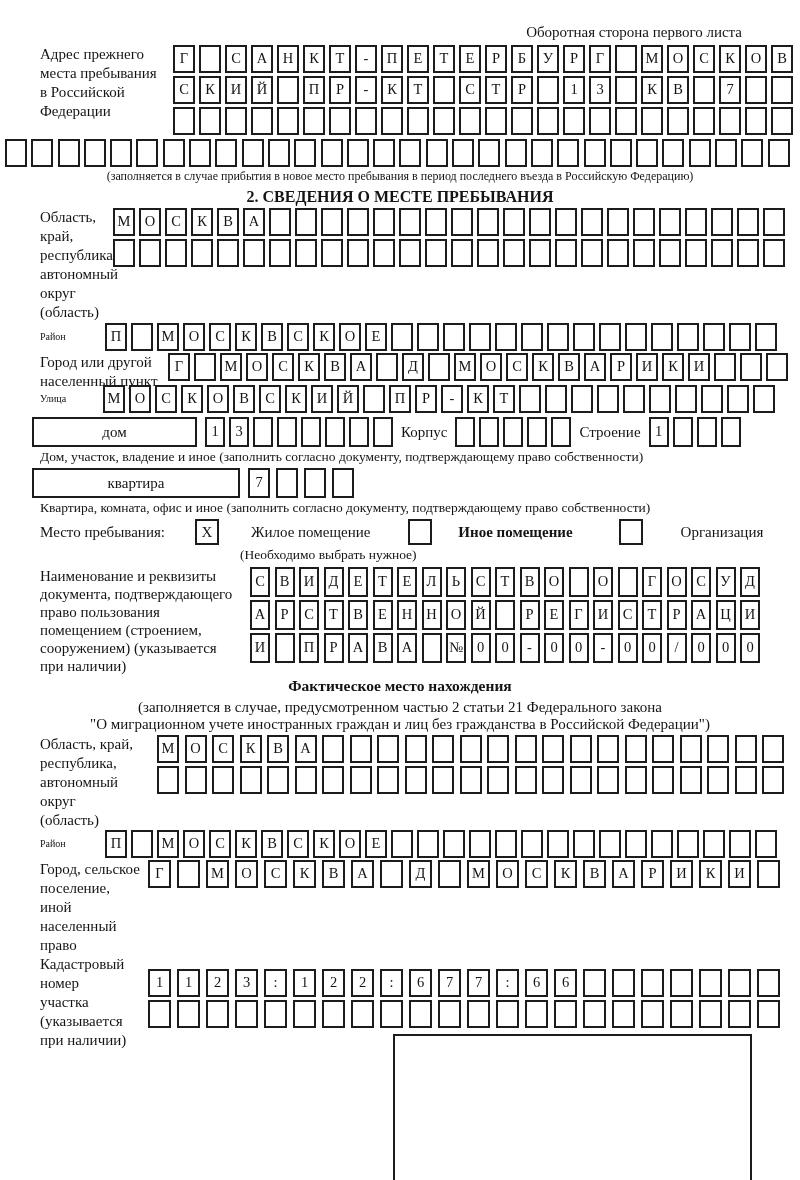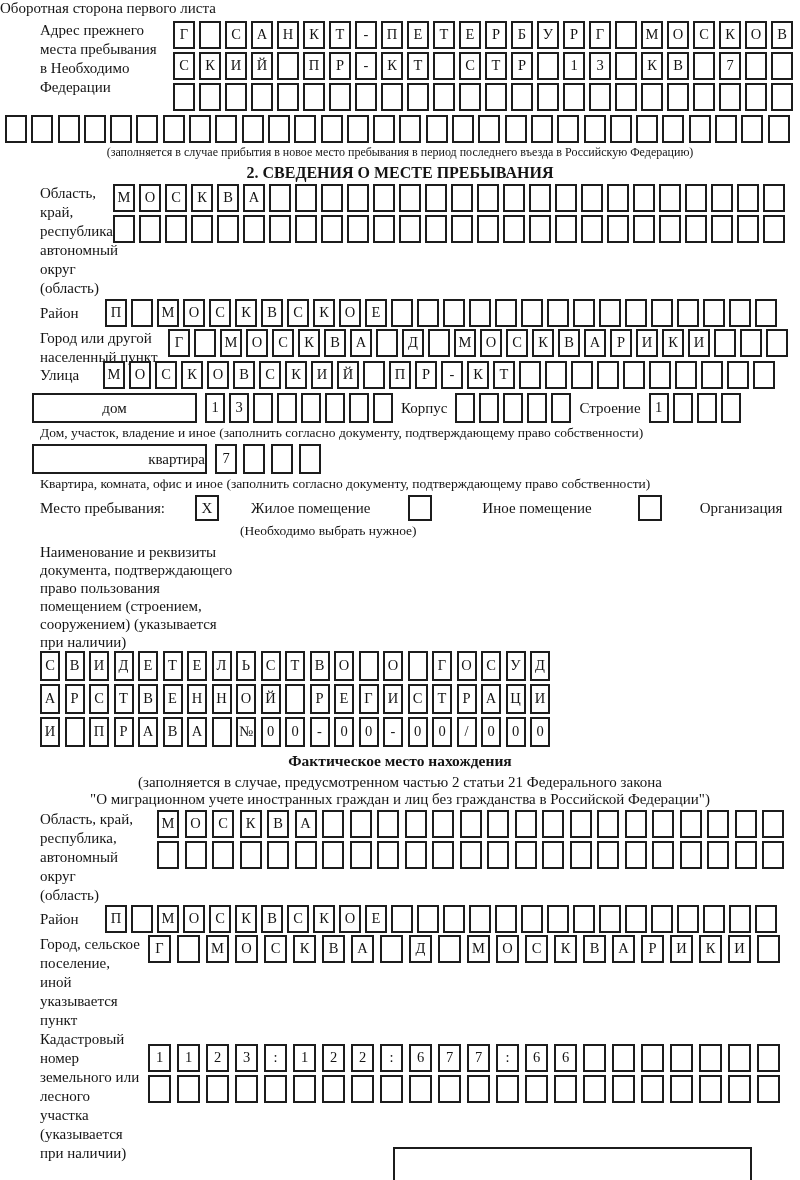--- a/index.html
+++ b/index.html
@@ -17,25 +17,25 @@
   }
   .p26  .cell{width:22px;margin-right:4px;}
   .p26f .cell{width:22px;margin-right:4.3px;}
   .p245 .cell{width:20px;margin-right:4.5px;height:30px;line-height:25px;}
   .p275 .cell{width:22px;margin-right:5.5px;}
   .p29  .cell{width:23px;margin-right:6px;}
   .house-cells .cell{width:20px;margin-right:4px;height:30px;line-height:25px;}
   .apt-cells   .cell{width:22px;margin-right:6px;height:30px;line-height:25px;}
 
   .lbl{font-size:15px;line-height:19px;}
-  .lbl-one{font-size:15px;line-height:28px;}
+  .lbl-one{font-size:10px;line-height:28px;}
   .field{display:flex;align-items:flex-start;margin-left:40px;}
   .rows > .boxrow{margin-bottom:3px;}
 
-  .header-note{padding-right:58px;text-align:left;font-size:15px;}
+  .header-note{padding-top:24px;padding-right:58px;text-align:right;font-size:15px;}
   .caption{font-size:12px;text-align:center;}
   .caption-left{font-size:13.5px;margin-left:40px;}
   .sec-title{font-weight:bold;font-size:16px;text-align:center;}
   .widebox{
     box-sizing:border-box;border:2px solid #1c1c1c;height:30px;
     text-align:center;font-size:15px;line-height:26px;flex:0 0 auto;background:#fff;
   }
   .inline-lbl{font-size:15px;line-height:30px;flex:0 0 auto;}
   .stay-row{display:flex;align-items:center;margin-left:40px;font-size:15px;gap:24px;}
   .cbox{
@@ -52,21 +52,21 @@
 <body>
 
 <div class="page">
 
   <div class="header-note">Оборотная сторона первого листа</div>
 
   <div class="field" style="margin-top:4px;">
     <div class="lbl" style="width:133px;flex:0 0 auto;">
       <div>Адрес прежнего</div>
       <div>места пребывания</div>
-      <div>в Необходимо</div>
+      <div>в Российской</div>
       <div>Федерации</div>
     </div>
     <div class="rows">
       <div class="boxrow p26">
           <span class="cell">Г</span>
           <span class="cell"></span>
           <span class="cell">С</span>
           <span class="cell">А</span>
           <span class="cell">Н</span>
           <span class="cell">К</span>
@@ -367,42 +367,42 @@
     <div class="boxrow house-cells">
         <span class="cell">1</span>
         <span class="cell"></span>
         <span class="cell"></span>
         <span class="cell"></span>
       </div>
   </div>
   <div class="caption-left" style="margin-top:2px;">Дом, участок, владение и иное (заполнить согласно документу, подтверждающему право собственности)</div>
 
   <div style="display:flex;align-items:center;margin-left:32px;margin-top:3px;">
-    <div class="widebox" style="width:175px;text-align:right;">квартира</div>
+    <div class="widebox" style="width:208px;">квартира</div>
     <div class="boxrow apt-cells" style="margin-left:8px;">
         <span class="cell">7</span>
         <span class="cell"></span>
         <span class="cell"></span>
         <span class="cell"></span>
       </div>
   </div>
   <div class="caption-left" style="margin-top:2px;">Квартира, комната, офис и иное (заполнить согласно документу, подтверждающему право собственности)</div>
 
   <div class="stay-row" style="margin-top:3px;">
     <span>Место пребывания:</span>
     <span class="cbox" style="margin-left:6px;">X</span>
     <span style="margin-left:8px;">Жилое помещение</span>
     <span class="cbox" style="margin-left:14px;"></span>
-    <span style="margin-left:26px;">Иное помещение</span>
+    <span style="margin-left:2px;font-weight:bold;">Иное помещение</span>
     <span class="cbox" style="margin-left:22px;"></span>
     <span style="margin-left:14px;">Организация</span>
   </div>
   <div class="caption-left" style="margin-left:240px;margin-top:2px;">(Необходимо выбрать нужное)</div>
 
-  <div class="field" style="margin-top:4px;flex-direction:column;">
+  <div class="field" style="margin-top:4px;">
     <div class="lbl" style="width:210px;flex:0 0 auto;line-height:18px;">
       <div>Наименование и реквизиты</div>
       <div>документа, подтверждающего</div>
       <div>право пользования</div>
       <div>помещением (строением,</div>
       <div>сооружением) (указывается</div>
       <div>при наличии)</div>
     </div>
     <div class="rows">
       <div class="boxrow p245">
@@ -570,21 +570,21 @@
         <span class="cell"></span>
         <span class="cell"></span>
         <span class="cell"></span>
         <span class="cell"></span>
       </div>
   </div>
 
   <div class="field" style="margin-top:2px;">
     <div class="lbl" style="width:108px;flex:0 0 auto;">
       <div>Город, сельское поселение,</div>
-      <div>иной указывается пункт</div>
+      <div>иной населенный право</div>
     </div>
     <div class="boxrow p29">
         <span class="cell">Г</span>
         <span class="cell"></span>
         <span class="cell">М</span>
         <span class="cell">О</span>
         <span class="cell">С</span>
         <span class="cell">К</span>
         <span class="cell">В</span>
         <span class="cell">А</span>
@@ -601,21 +601,20 @@
         <span class="cell">И</span>
         <span class="cell">К</span>
         <span class="cell">И</span>
         <span class="cell"></span>
       </div>
   </div>
 
   <div class="field" style="margin-top:0;">
     <div class="lbl" style="width:108px;flex:0 0 auto;">
       <div>Кадастровый номер</div>
-      <div>земельного или лесного</div>
       <div>участка (указывается</div>
       <div>при наличии)</div>
     </div>
     <div class="rows">
       <div class="boxrow p29" style="margin-top:14px;">
           <span class="cell">1</span>
           <span class="cell">1</span>
           <span class="cell">2</span>
           <span class="cell">3</span>
           <span class="cell">:</span>

